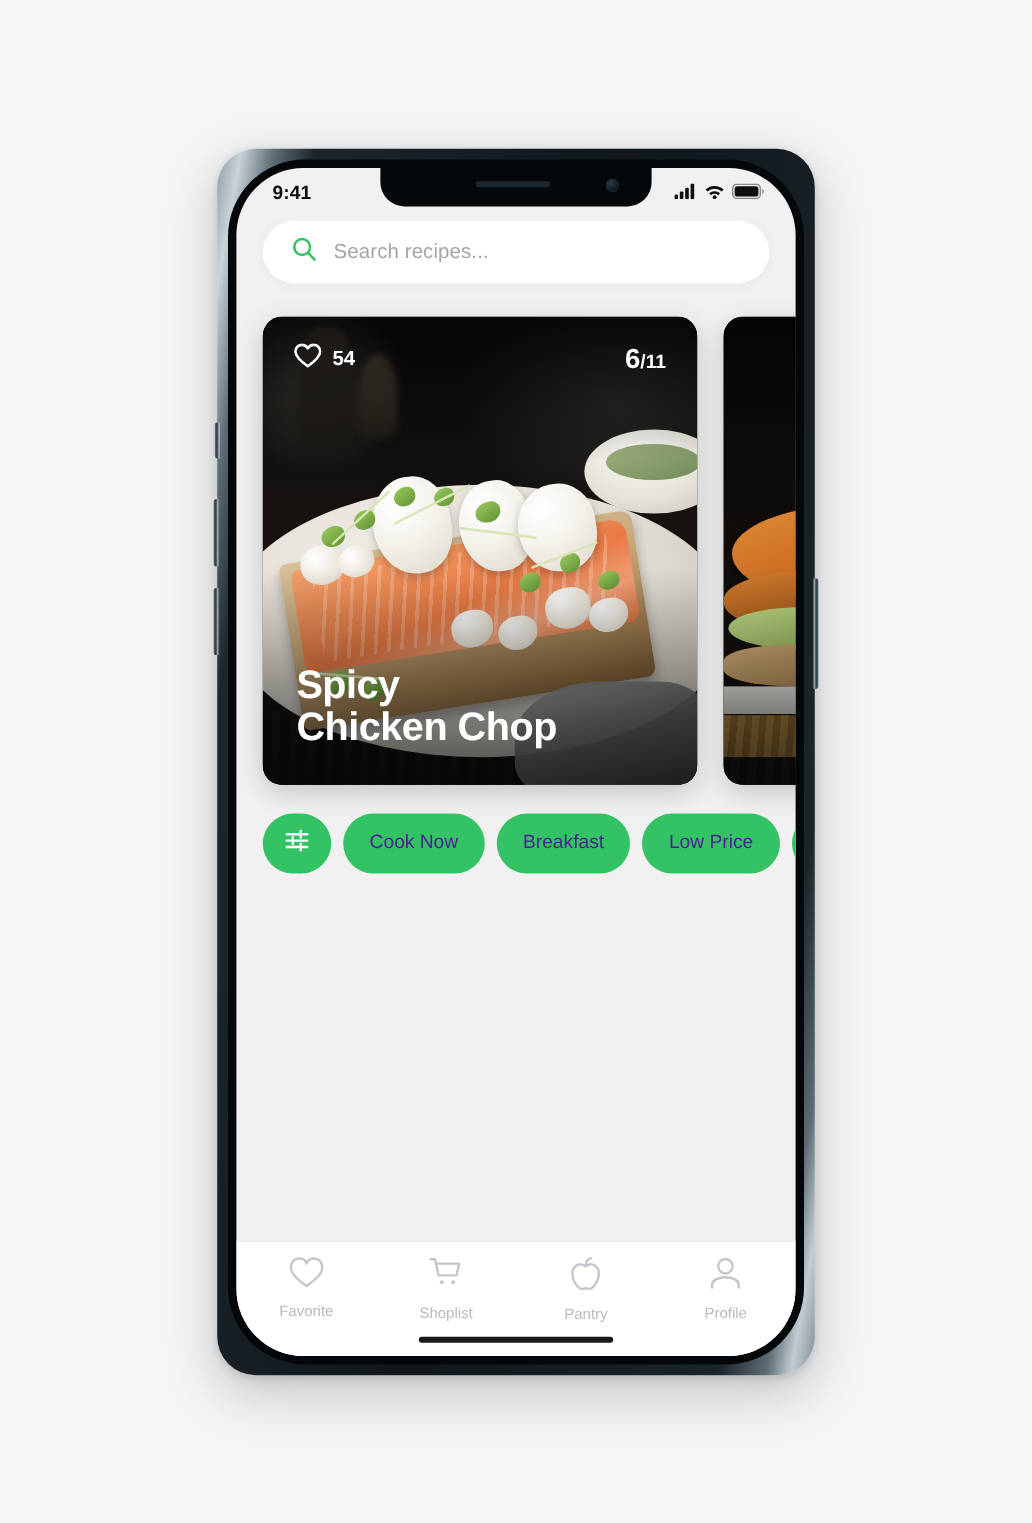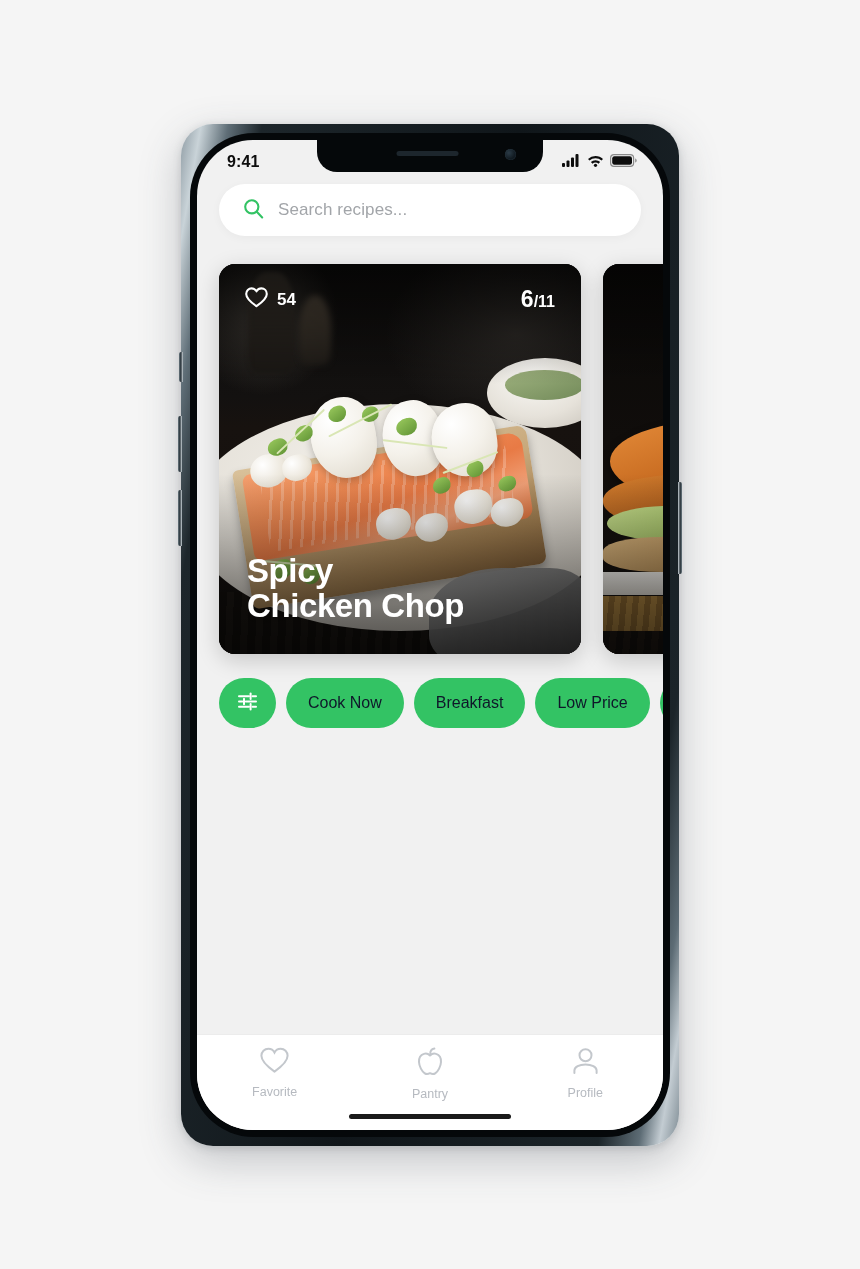--- a/index.html
+++ b/index.html
@@ -104,39 +104,39 @@
     background: linear-gradient(180deg, rgba(0,0,0,.55), rgba(0,0,0,0));
     z-index: 3;
   }
   .card-overlay-bottom {
     position: absolute; bottom: 0; left: 0; right: 0; height: 180px;
     background: linear-gradient(0deg, rgba(0,0,0,.62), rgba(0,0,0,0));
     z-index: 3;
   }
   .card-topbar {
     position: absolute; top: 22px; left: 26px; right: 26px; z-index: 6;
-    display: flex; align-items: center; justify-content: space-between;
+    display: flex; align-items: flex-start; justify-content: space-between;
   }
   .like-group { display: flex; align-items: center; gap: 9px; }
   .like-count { color: #fff; font-size: 17px; font-weight: 700; }
   .page-count { color: #fff; font-weight: 700; }
   .page-count .cur { font-size: 23px; }
   .page-count .tot { font-size: 16px; }
   .card-title {
     position: absolute; left: 28px; bottom: 30px; z-index: 6;
     color: #fff; font-size: 33px; font-weight: 700; line-height: 1.06;
     letter-spacing: -.4px; white-space: pre-line;
   }
 
   
   #chips { position: absolute; top: 538px; left: 22px; right: 0; height: 50px; display: flex; gap: 10px; }
   .chip {
     height: 50px; border-radius: 25px; background: #33c364;
     display: flex; align-items: center; justify-content: center;
-    color: #0f172a; font-size: 16px; padding: 0 22px; white-space: nowrap;
+    color: #4c1d95; font-size: 16px; padding: 0 22px; white-space: nowrap;
     flex: 0 0 auto;
   }
   .chip.icon-chip { width: 57px; padding: 0; }
 
   
   #tab-bar {
     position: absolute; left: 0; right: 0; bottom: 0; height: 96px;
     background: #fff; border-top: 1px solid #ececec;
     display: flex; align-items: flex-start; padding-top: 12px;
   }
@@ -407,20 +407,31 @@
 
           <div class="tab-item">
             <span>
               <svg width="29" height="27" viewBox="0 0 29 27">
                 <path d="M14.5 24.6 C4.3 17.4 1.4 13.3 1.4 8.8 C1.4 4.7 4.5 1.7 8.4 1.7 c2.7 0 5 1.6 6.1 3.8 c1.1-2.2 3.4-3.8 6.1-3.8 c3.9 0 7 3 7 7.1 c0 4.5-2.9 8.6-13.1 15.8 z" fill="none" stroke="#c3c7cc" stroke-width="2"></path>
               </svg>
             </span>
             <span class="tab-label">Favorite</span>
           </div>
 
+          <div class="tab-item">
+            <span>
+              <svg width="29" height="28" viewBox="0 0 29 28">
+                <path d="M2 2.4 h3.4 l3 13.4 h13.1" fill="none" stroke="#c3c7cc" stroke-width="2" stroke-linecap="round" stroke-linejoin="round"></path>
+                <path d="M7.1 6 h18.6 l-2.4 9.8" fill="none" stroke="#c3c7cc" stroke-width="2" stroke-linecap="round" stroke-linejoin="round"></path>
+                <circle cx="11.2" cy="21.6" r="1.7" fill="#c3c7cc"></circle>
+                <circle cx="20.6" cy="21.6" r="1.7" fill="#c3c7cc"></circle>
+              </svg>
+            </span>
+            <span class="tab-label">Shoplist</span>
+          </div>
 
           <div class="tab-item">
             <span>
               <svg width="28" height="29" viewBox="0 0 28 29">
                 <path d="M14 8.4 c-1.7-1.6-4-2.3-6.1-1.5 C4.6 8 2.8 11.3 3 15 c.2 4.4 2.9 9.4 5.8 11.4 c1.8 1.2 3.7.6 5.2-.2 c1.5.8 3.4 1.4 5.2.2 c2.9-2 5.6-7 5.8-11.4 c.2-3.7-1.6-7-4.9-8.1 C18 6.1 15.7 6.8 14 8.4 z" fill="none" stroke="#c3c7cc" stroke-width="2" stroke-linejoin="round"></path>
                 <path d="M14.3 7.2 C14.1 4.6 15.6 2.2 18.4 1.6" fill="none" stroke="#c3c7cc" stroke-width="2" stroke-linecap="round"></path>
               </svg>
             </span>
             <span class="tab-label">Pantry</span>
           </div>

